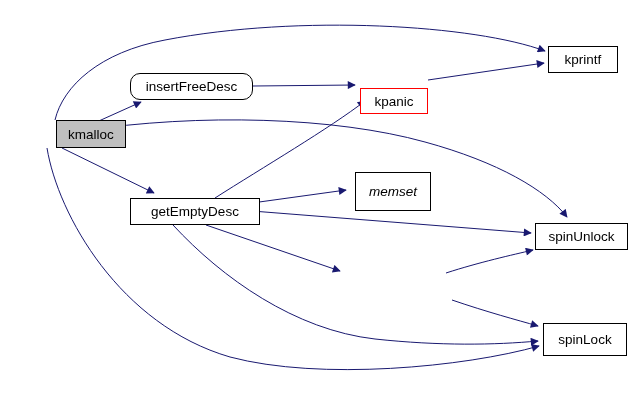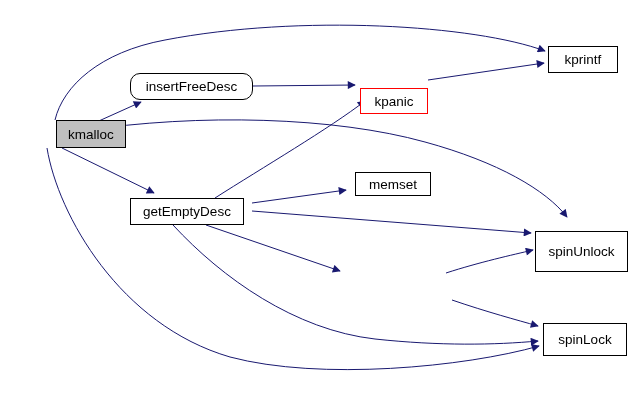--- a/index.html
+++ b/index.html
@@ -78,22 +78,22 @@
   </svg>
 
   <div class="node root" style="left:11px; top:120px; width:70px; height:28px;margin-left:45px;">kmalloc</div>
 
   <div class="node" style="left:130px; top:73px; width:123px; height:27px;border-radius:10px;">insertFreeDesc</div>
 
   <div class="node highlight" style="left:360px; top:72px; width:68px; height:26px;margin-top:16px;">kpanic</div>
 
   <div class="node" style="left:548px; top:46px; width:70px; height:27px;">kprintf</div>
 
-  <div class="node" style="left:355px; top:172px; width:76px; height:24px;">memset</div>
+  <div class="node" style="left:355px; top:172px; width:76px; height:39px;font-style:italic;">memset</div>
 
-  <div class="node" style="left:130px; top:198px; width:114px; height:27px;">getEmptyDesc</div>
+  <div class="node" style="left:130px; top:198px; width:130px; height:27px;">getEmptyDesc</div>
 
-  <div class="node" style="left:535px; top:223px; width:93px; height:41px;margin-top:8px;">spinUnlock</div>
+  <div class="node" style="left:535px; top:223px; width:93px; height:27px;">spinUnlock</div>
 
 
   <div class="node" style="left:543px; top:323px; width:84px; height:33px;">spinLock</div>
 
 </div>
 
 </body></html>

